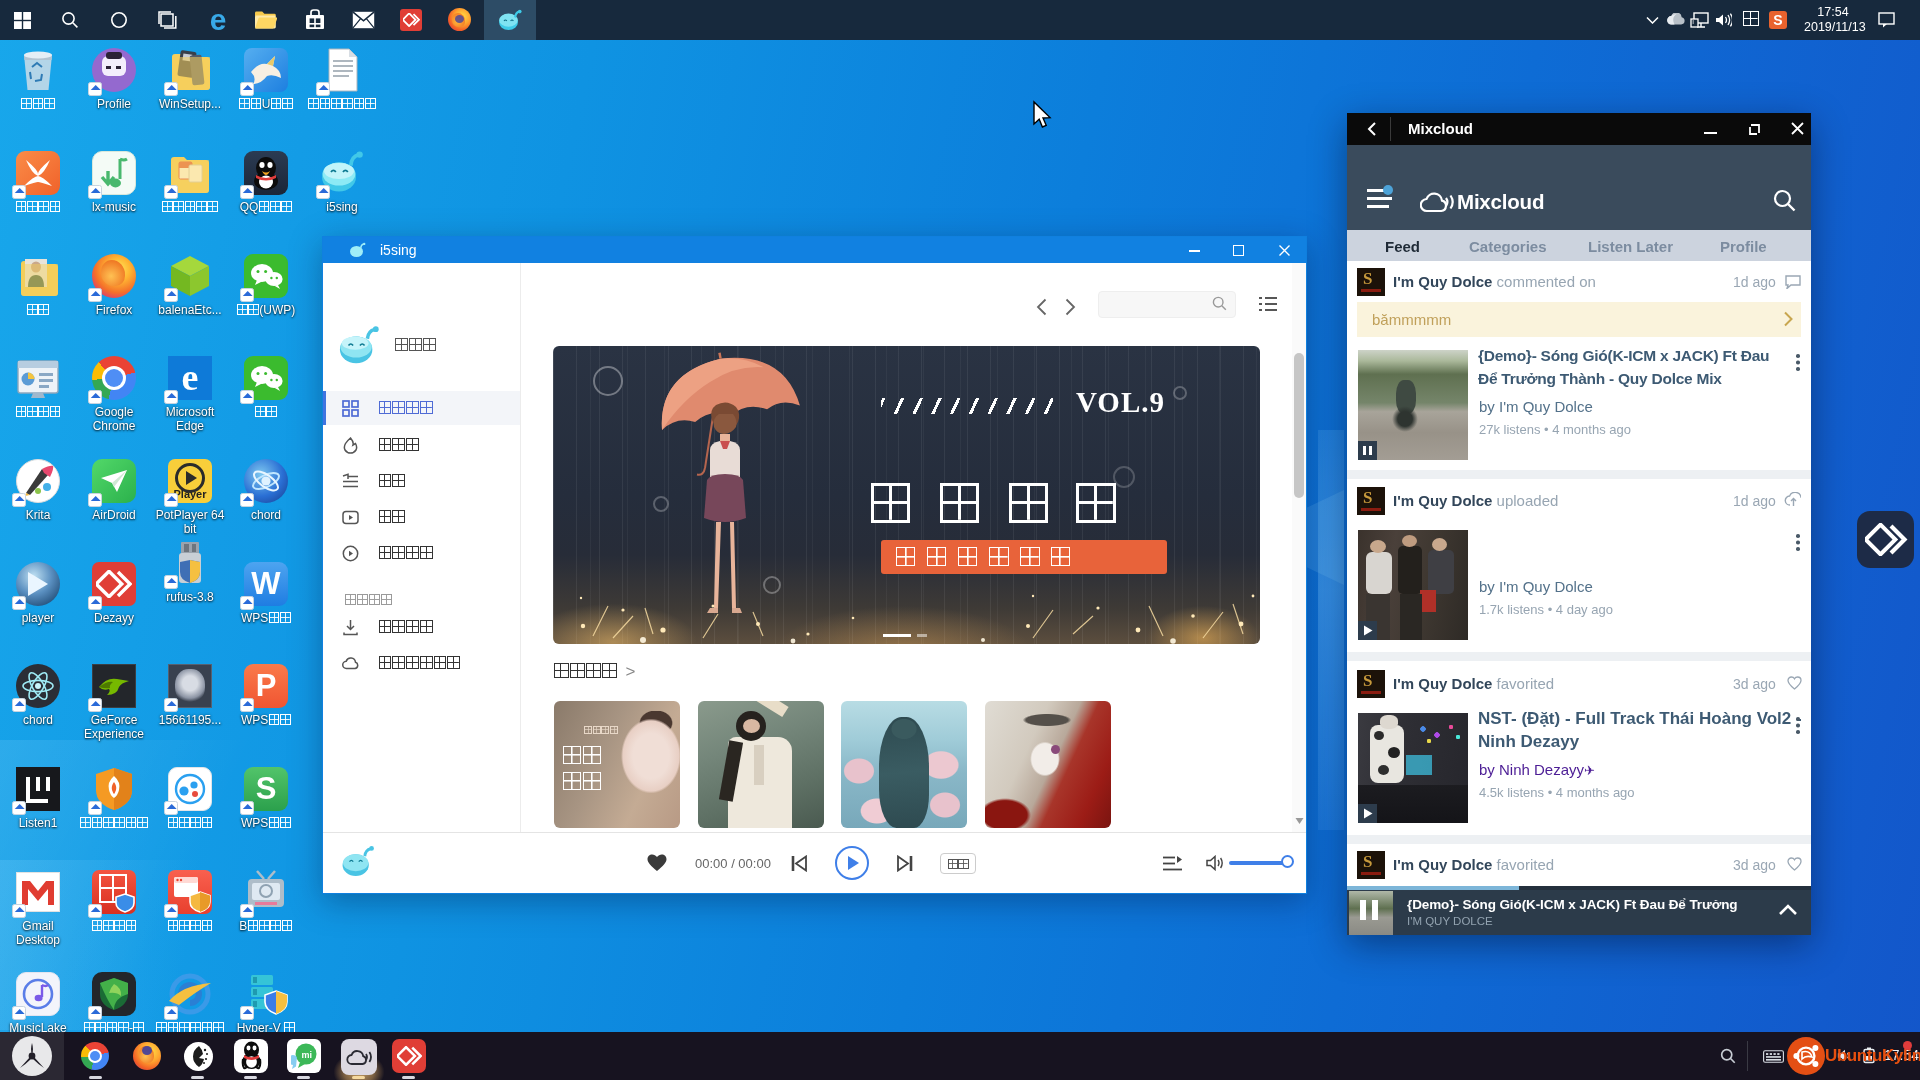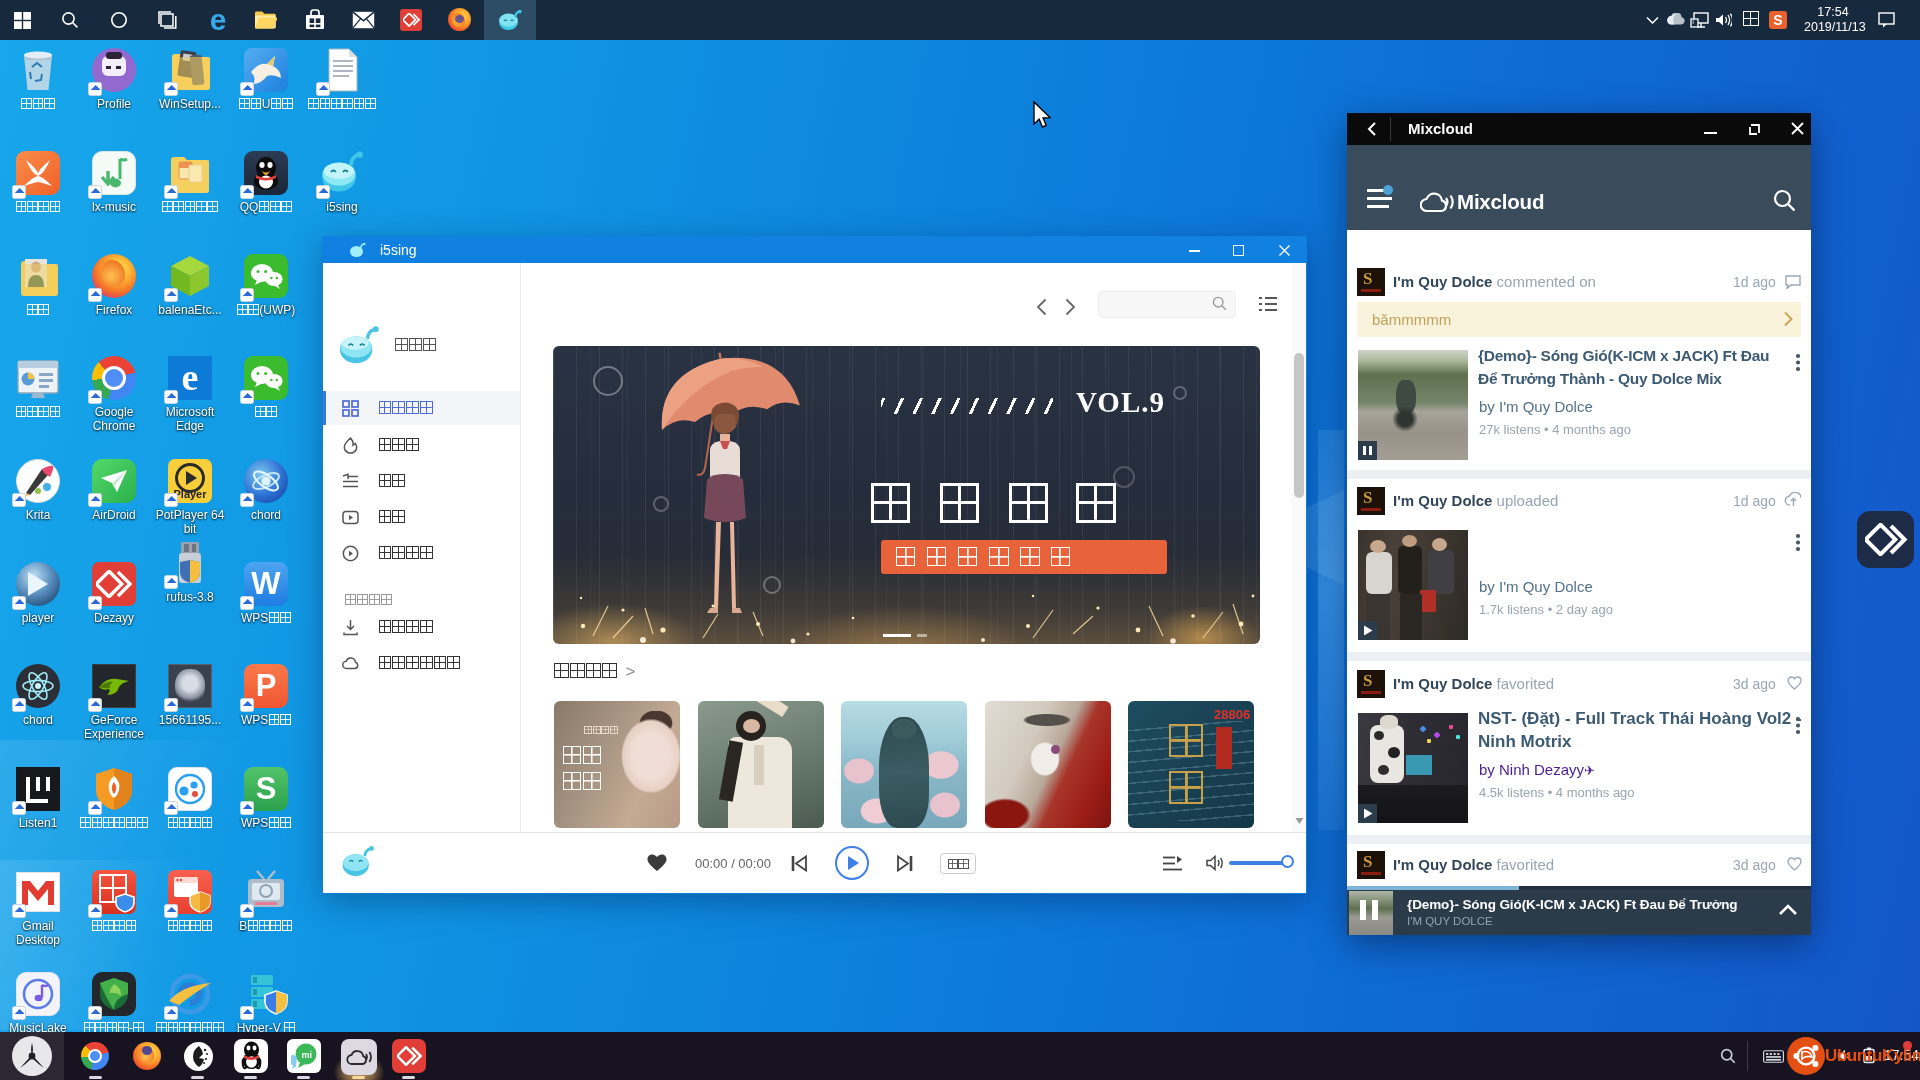--- a/index.html
+++ b/index.html
@@ -815,26 +815,20 @@
     <div class="ab" style="left:319px;top:438px;width:126px;height:127px;border-radius:6px;overflow:hidden;background:linear-gradient(180deg,#b8dce4 0%,#a0ccd8 30%,#8ab8c8 55%,#78a8ba 100%)">
       <div class="ab" style="left:0;top:40px;width:126px;height:87px;background:radial-gradient(24px 20px at 18px 30px,#e8c2cc 0 60%,transparent 65%),radial-gradient(28px 22px at 100px 24px,#ecc8d0 0 60%,transparent 65%),radial-gradient(22px 18px at 66px 54px,#e8bcc8 0 60%,transparent 65%),radial-gradient(26px 20px at 36px 70px,#f0ccd4 0 60%,transparent 65%),radial-gradient(24px 20px at 104px 64px,#e8c2cc 0 60%,transparent 65%)"></div>
       <div class="ab" style="left:38px;top:16px;width:50px;height:111px;background:radial-gradient(20px 16px at 25px 12px,#3a5a5e 0 60%,transparent 65%),linear-gradient(175deg,#2e4a50 0%,#3a5c62 50%,#2e4a50 100%);border-radius:45% 45% 30% 35%"></div>
     </div>
     <div class="ab" style="left:463px;top:438px;width:126px;height:127px;border-radius:6px;overflow:hidden;background:linear-gradient(115deg,#e0dcd4 0%,#d2cabe 35%,#b8a89a 52%,#a8352a 62%,#9c1c16 82%,#7a1410 100%)">
       <div class="ab" style="left:-10px;top:84px;width:70px;height:60px;background:radial-gradient(40px 26px at 30px 30px,#8a1610 0 55%,transparent 65%)"></div>
       <div class="ab" style="left:34px;top:30px;width:52px;height:56px;background:radial-gradient(24px 28px at 26px 28px,#f2ede8 0 55%,transparent 62%)"></div>
       <div class="ab" style="left:24px;top:6px;width:76px;height:26px;background:radial-gradient(38px 10px at 38px 13px,#55504a 0 55%,transparent 64%)"></div>
       <div class="ab" style="left:66px;top:44px;width:9px;height:9px;border-radius:50%;background:#8a4a7a"></div>
     </div>
-    <div class="ab" style="left:606px;top:438px;width:126px;height:127px;border-radius:6px;overflow:hidden;background:linear-gradient(135deg,#1e4c60 0%,#1a4254 45%,#143848 100%)">
-      <div class="ab" style="left:0;top:20px;width:126px;height:100px;background:repeating-linear-gradient(175deg,transparent 0 9px,rgba(120,170,190,.35) 9px 10.5px)"></div>
-      <div class="ab" style="left:40px;top:18px;width:60px;height:94px;color:#c8a04a;font-size:38px;line-height:47px;font-weight:bold"><i class="cj"></i><i class="cj"></i></div>
-      <div class="ab" style="left:88px;top:26px;width:16px;height:42px;background:#b02a20"></div>
-      <div class="ab" style="left:86px;top:6px;width:40px;height:14px;color:#e03028;font-weight:bold;font-size:13px">28806</div>
-    </div>
 
     <div class="ab" style="left:770px;top:0;width:14px;height:569px;background:#fafafa"></div>
     <div class="ab" style="left:772px;top:90px;width:10px;height:145px;background:#c6c6c6;border-radius:5px"></div>
     <svg class="ab" style="left:773px;top:554px" width="9" height="8" viewBox="0 0 9 8">
         <path d="M0.5 1 L4.5 7 L8.5 1 Z" fill="#999"></path>
       </svg>
   </div>
   <div id="i5play" class="ab" style="left:0;top:595px;width:983px;height:61px;background:#fff;border-top:1px solid #e4e4e4">
     <svg class="ab" style="left:17px;top:12px" width="36" height="34" viewBox="0 0 46 44">
         <ellipse cx="20" cy="26" rx="17" ry="14" fill="#49c4e4"></ellipse>
@@ -898,20 +892,26 @@
     <div class="ab" style="left:36px;top:40px;width:10px;height:10px;border-radius:50%;background:#4da3d8"></div>
     <svg class="ab" style="left:73px;top:45px" width="36" height="24" viewBox="0 0 36 24">
         <path d="M7 21 a6 6 0 0 1 -0.5 -12 a8 8 0 0 1 15.5 1.6 a5.3 5.3 0 0 1 -0.8 10.4 Z" fill="none" stroke="#fff" stroke-width="2.2"></path>
         <path d="M26 8 q2.8 4 0 8 M30.5 5.5 q4.4 6.5 0 13" stroke="#fff" stroke-width="2.2" fill="none"></path>
       </svg>
     <div class="ab" style="left:110px;top:45px;font-size:20.5px;color:#fff;font-weight:bold;letter-spacing:-.2px">Mixcloud</div>
     <svg class="ab" style="left:426px;top:44px" width="23" height="23" viewBox="0 0 23 23">
         <circle cx="9.5" cy="9.5" r="7.5" fill="none" stroke="#fff" stroke-width="2.2"></circle>
         <line x1="15" y1="15" x2="21.5" y2="21.5" stroke="#fff" stroke-width="2.4"></line>
       </svg>
+  </div>
+  <div id="mxtabs" class="ab" style="left:0;top:117px;width:464px;height:31px;background:#ccd3de">
+    <div class="ab" style="left:38px;top:8px;font-size:15px;font-weight:bold;color:#1f2a36">Feed</div>
+    <div class="ab" style="left:122px;top:8px;font-size:15px;font-weight:bold;color:#7c8ca0">Categories</div>
+    <div class="ab" style="left:241px;top:8px;font-size:15px;font-weight:bold;color:#7c8ca0">Listen Later</div>
+    <div class="ab" style="left:373px;top:8px;font-size:15px;font-weight:bold;color:#7c8ca0">Profile</div>
   </div>
   <div id="mxfeed" class="ab" style="left:0;top:148px;width:464px;height:625px;background:#fff;overflow:hidden;font-size:15px">
 
     <div class="ab" style="left:10px;top:7px;width:28px;height:28px;background:#1c1209">
         <div class="ab" style="left:6px;top:1px;font-family:'Liberation Serif',serif;font-size:17px;font-weight:bold;color:#c89a3c">S</div>
         <div class="ab" style="left:4px;top:21px;width:20px;height:3px;background:#8a1c10"></div>
       </div>
     <div class="ab" style="left:46px;top:12px;color:#97a5b2"><b style="color:#32465a">I'm Quy Dolce</b> commented on</div>
     <div class="ab" style="left:386px;top:13px;color:#9aa7b4;font-size:14px">1d ago</div>
     <svg class="ab" style="left:438px;top:14px" width="16" height="14" viewBox="0 0 16 14">
@@ -956,21 +956,21 @@
       <div class="ab" style="left:74px;top:8px;width:15px;height:13px;border-radius:50%;background:#c8a88c"></div>
       <div class="ab" style="left:62px;top:60px;width:16px;height:22px;background:#b03028"></div>
       <div class="ab" style="left:8px;top:64px;width:24px;height:46px;background:#3a3531"></div>
       <div class="ab" style="left:42px;top:64px;width:22px;height:46px;background:#2a2723"></div>
       <div class="ab" style="left:0;top:91px;width:19px;height:19px;background:#2d3c4c"></div>
       <svg class="ab" style="left:5px;top:95px" width="10" height="11" viewBox="0 0 10 11">
           <path d="M1 0.5 L9.5 5.5 L1 10.5 Z" fill="#fff"></path>
         </svg>
     </div>
     <div class="ab" style="left:132px;top:317px;font-size:15px;color:#53718a">by I'm Quy Dolce</div>
-    <div class="ab" style="left:132px;top:341px;font-size:13px;color:#97a5b2">1.7k listens • 2 day ago</div>
+    <div class="ab" style="left:132px;top:341px;font-size:13px;color:#97a5b2">1.7k listens • 4 day ago</div>
     <div class="ab" style="left:449px;top:273px;width:3.5px;height:3.5px;border-radius:50%;background:#4a5a68;box-shadow:0 6.5px 0 #4a5a68,0 13px 0 #4a5a68"></div>
     <div class="ab" style="left:0px;top:391px;width:464px;height:9px;background:#edf0f3"></div>
 
     <div class="ab" style="left:10px;top:409px;width:28px;height:28px;background:#1c1209">
         <div class="ab" style="left:6px;top:1px;font-family:'Liberation Serif',serif;font-size:17px;font-weight:bold;color:#c89a3c">S</div>
         <div class="ab" style="left:4px;top:21px;width:20px;height:3px;background:#8a1c10"></div>
       </div>
     <div class="ab" style="left:46px;top:414px;color:#97a5b2"><b style="color:#32465a">I'm Quy Dolce</b> favorited</div>
     <div class="ab" style="left:386px;top:415px;color:#9aa7b4;font-size:14px">3d ago</div>
     <svg class="ab" style="left:440px;top:415px" width="15" height="14" viewBox="0 0 15 14">
@@ -984,21 +984,21 @@
       <div class="ab" style="left:30px;top:34px;width:12px;height:11px;border-radius:50%;background:#222"></div>
       <div class="ab" style="left:20px;top:52px;width:11px;height:10px;border-radius:50%;background:#2e2e2e"></div>
       <div class="ab" style="left:22px;top:2px;width:18px;height:14px;border-radius:40%;background:#ddd8d0"></div>
       <div class="ab" style="left:48px;top:42px;width:26px;height:20px;background:#3fc8e8;opacity:.7"></div>
       <div class="ab" style="left:0;top:72px;width:110px;height:38px;background:linear-gradient(180deg,#1c1c20,#141418)"></div>
       <div class="ab" style="left:0;top:91px;width:19px;height:19px;background:#2d3c4c"></div>
       <svg class="ab" style="left:5px;top:95px" width="10" height="11" viewBox="0 0 10 11">
           <path d="M1 0.5 L9.5 5.5 L1 10.5 Z" fill="#fff"></path>
         </svg>
     </div>
-    <div class="ab" style="left:131px;top:446px;width:320px;height:46px;font-size:17px;font-weight:bold;color:#3d5a73;line-height:23px"><span style="white-space:nowrap">NST- (Đặt) - Full Track Thái Hoàng Vol2 -</span><br><span style="white-space:nowrap">Ninh Motrix</span></div>
+    <div class="ab" style="left:131px;top:446px;width:320px;height:46px;font-size:17px;font-weight:bold;color:#3d5a73;line-height:23px"><span style="white-space:nowrap">NST- (Đặt) - Full Track Thái Hoàng Vol2 -</span><br><span style="white-space:nowrap">Ninh Dezayy</span></div>
     <div class="ab" style="left:132px;top:500px;font-size:15px;color:#4c1d95">by Ninh Dezayy<span style="font-size:13px">✈</span></div>
     <div class="ab" style="left:132px;top:524px;font-size:13px;color:#97a5b2">4.5k listens • 4 months ago</div>
     <div class="ab" style="left:449px;top:456px;width:3.5px;height:3.5px;border-radius:50%;background:#4a5a68;box-shadow:0 6.5px 0 #4a5a68,0 13px 0 #4a5a68"></div>
     <div class="ab" style="left:0px;top:574px;width:464px;height:9px;background:#edf0f3"></div>
 
     <div class="ab" style="left:10px;top:590px;width:28px;height:28px;background:#1c1209">
         <div class="ab" style="left:6px;top:1px;font-family:'Liberation Serif',serif;font-size:17px;font-weight:bold;color:#c89a3c">S</div>
         <div class="ab" style="left:4px;top:21px;width:20px;height:3px;background:#8a1c10"></div>
       </div>
     <div class="ab" style="left:46px;top:595px;color:#97a5b2"><b style="color:#32465a">I'm Quy Dolce</b> favorited</div>

